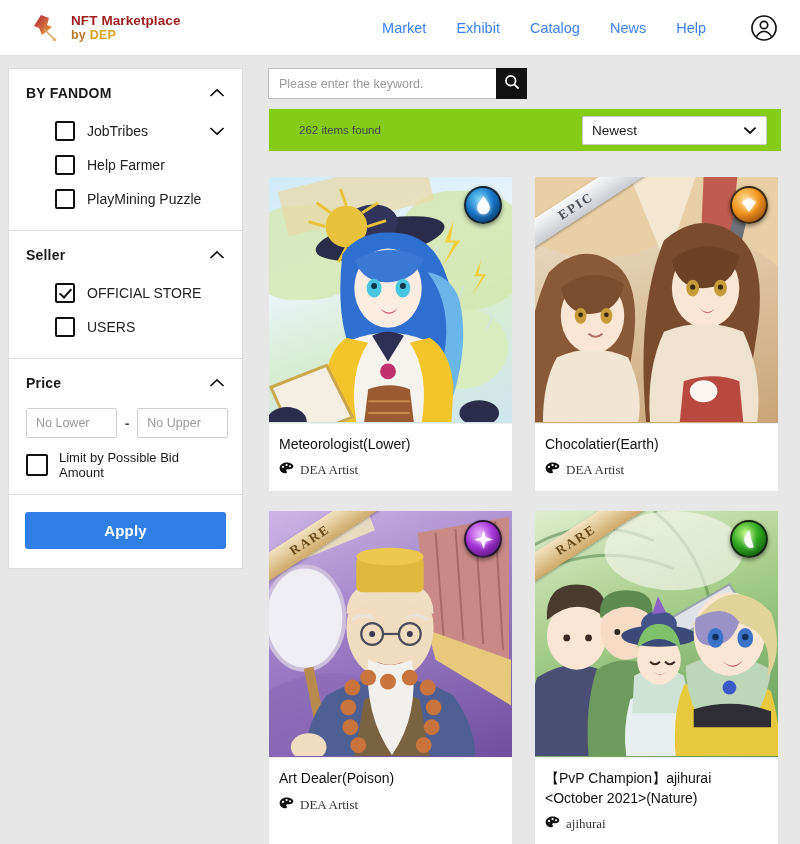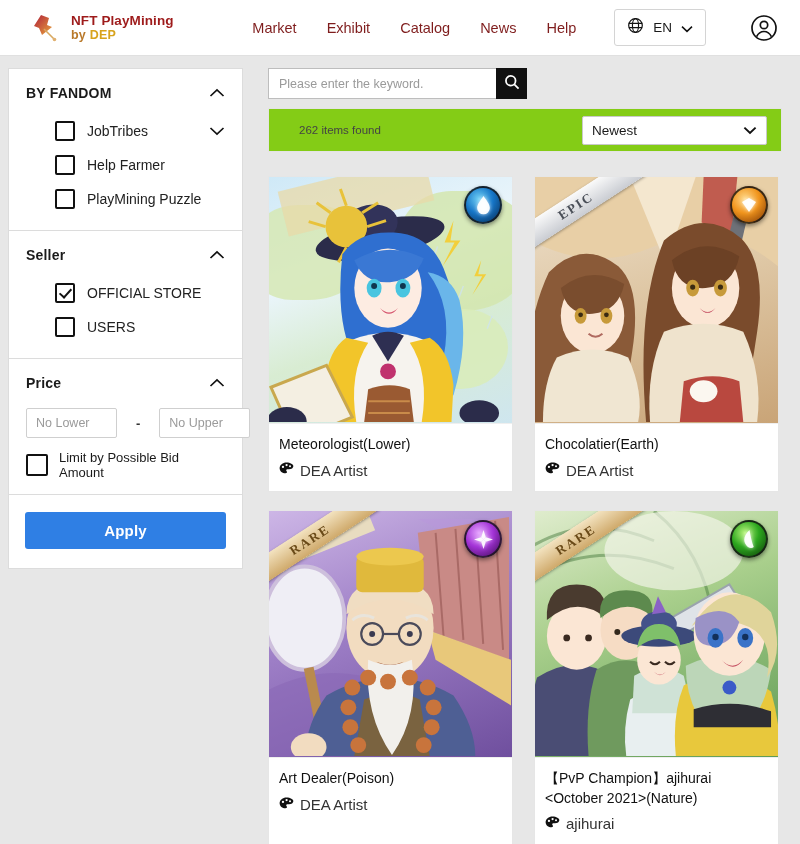--- a/index.html
+++ b/index.html
@@ -20,21 +20,21 @@
     border-bottom: 1px solid #e0e0e0;
   }
   .brand { display: flex; align-items: center; gap: 9px; }
   .brand-mark { width: 32px; height: 30px; position: relative; }
   .brand-text { line-height: 1.12; }
   .brand-title { font-size: 13.5px; font-weight: bold; color: #9e1b1b; letter-spacing: .1px; }
   .brand-sub { font-size: 12.5px; font-weight: bold; color: #d8a31c; letter-spacing: .2px; }
   .brand-sub .by { color: #b9792a; }
 
   .nav { margin-left: auto; display: flex; align-items: center; gap: 30px; }
-  .nav-link { font-size: 14.5px; color: #7f1d1d; cursor: pointer; white-space: nowrap; }
+  .nav-link { font-size: 14.5px; color: #3b82f6; cursor: pointer; white-space: nowrap; }
   .lang {
     display: flex; align-items: center; gap: 9px;
     border: 1px solid #d4d4d4; border-radius: 3px;
     padding: 7px 12px; margin-left: 8px; cursor: pointer; background: #fff;
   }
   .lang-code { font-size: 13.5px; }
   .account { margin-left: 14px; cursor: pointer; display: flex; }
 
   
   .page { display: flex; gap: 0; padding: 12px 18px 0 8px; }
@@ -60,21 +60,21 @@
     position: relative;
   }
   .chk.checked::after {
     content: ""; position: absolute; left: 5px; top: 1px;
     width: 5px; height: 10px; border: solid #111;
     border-width: 0 2px 2px 0; transform: rotate(42deg);
   }
   .chk-label { font-size: 14px; color: #222; }
   .chk-row .sub-chevron { margin-left: auto; }
 
-  .price-row { display: flex; align-items: center; gap: 19px; padding: 4px 0 10px 0; }
+  .price-row { display: flex; align-items: center; gap: 8px; padding: 4px 0 10px 0; }
   .price-input {
     width: 91px; height: 30px; border: 1px solid #cfcfcf; border-radius: 2px;
     font-size: 12.5px; color: #8c8c8c; padding: 0 9px;
     font-family: "Liberation Sans", sans-serif; background: #fff;
   }
   .price-input::placeholder { color: #9a9a9a; }
   .price-dash { font-size: 13px; font-weight: bold; color: #333; }
   .limit-row { display: flex; align-items: center; gap: 11px; padding-top: 2px; cursor: pointer; }
   .limit-row .chk { width: 22px; height: 22px; flex: 0 0 22px; }
   .limit-label { font-size: 13px; }
@@ -120,21 +120,21 @@
     gap: 18px 21px; margin-top: 24px;
   }
   .card { background: #fff; border: 1px solid #e6e6e6; cursor: pointer; }
   .card-art {
     position: relative; width: 100%; height: 247px; overflow: hidden;
     border-bottom: 1px solid #efefef;
   }
   .card-info { padding: 11px 10px 12px 10px; }
   .card-title { font-size: 14px; color: #111; line-height: 1.38; }
   .card-artist { display: flex; align-items: center; gap: 6px; margin-top: 7px; }
-  .artist-name { font-size: 15px; color: #333; }
+  .artist-name { font-size: 13px; color: #333; font-family: Liberation Serif, serif; }
 
   
   .ribbon {
     position: absolute; top: 17px; left: -34px; width: 150px;
     transform: rotate(-33deg);
     text-align: center; font-size: 13px; font-weight: bold;
     letter-spacing: 2px; padding: 4px 0;
     font-family: "Liberation Serif", serif;
     box-shadow: 0 1px 3px rgba(0,0,0,.35);
   }
@@ -176,50 +176,35 @@
             <stop offset="0" stop-color="#b0203a"></stop>
               <stop offset="1" stop-color="#e9a53c"></stop>
           </linearGradient>
         </defs>
         <path d="M11 2 L19 5 L17 12 L22 14 L12 22 L9 15 L4 13 Z" fill="url(#lg)"></path>
         <path d="M14 16 L24 26" stroke="#d8a860" stroke-width="1.6" fill="none"></path>
         <circle cx="24.5" cy="26.5" r="1.8" fill="#e0b070"></circle>
       </svg>
     </span>
     <span class="brand-text">
-      <div class="brand-title">NFT PlayMining</div>
+      <div class="brand-title">NFT Marketplace</div>
       <div class="brand-sub">
         <span class="by">by</span>
         <span>DEP</span>
       </div>
     </span>
   </div>
 
   <div class="nav">
     <span class="nav-link">Market</span>
     <span class="nav-link">Exhibit</span>
     <span class="nav-link">Catalog</span>
     <span class="nav-link">News</span>
     <span class="nav-link">Help</span>
 
-    <div class="lang">
-      <span>
-        <svg width="17" height="17" viewBox="0 0 20 20" fill="none" stroke="#111" stroke-width="1.4">
-          <circle cx="10" cy="10" r="8"></circle>
-          <ellipse cx="10" cy="10" rx="3.6" ry="8"></ellipse>
-          <path d="M2.2 7.5h15.6M2.2 12.5h15.6"></path>
-        </svg>
-      </span>
-      <span class="lang-code">EN</span>
-      <span>
-        <svg width="12" height="8" viewBox="0 0 12 8" fill="none" stroke="#111" stroke-width="1.5">
-          <path d="M1 1.6 L6 6.4 L11 1.6"></path>
-        </svg>
-      </span>
-    </div>
 
     <span class="account">
       <svg width="28" height="28" viewBox="0 0 28 28" fill="none" stroke="#111" stroke-width="1.7">
         <circle cx="14" cy="14" r="12"></circle>
         <circle cx="14" cy="11" r="3.7"></circle>
         <path d="M6.6 22.6c1.7-3.5 4.4-5.1 7.4-5.1s5.7 1.6 7.4 5.1"></path>
       </svg>
     </span>
   </div>
 </div>

